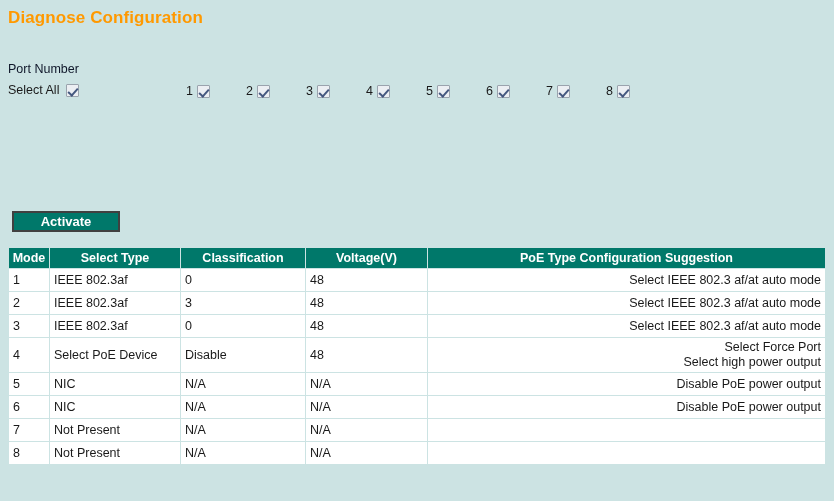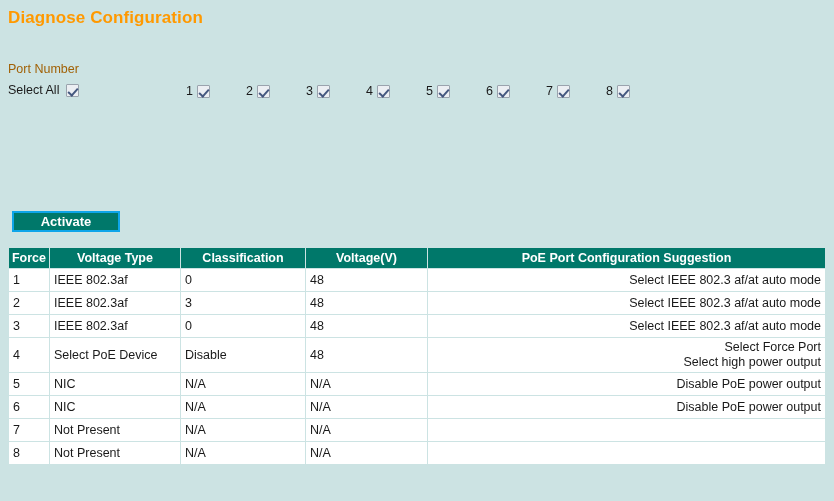--- a/index.html
+++ b/index.html
@@ -33,21 +33,21 @@
     letter-spacing: 0.1px;
     white-space: nowrap;
   }
 
   
   .port-label {
     position: absolute;
     left: 8px;
     top: 62px;
     font-size: 12.5px;
-    color: #a16207;
+    color: #0f172a;
     white-space: nowrap;
   }
 
   .select-all-row {
     position: absolute;
     left: 8px;
     top: 83px;
     display: flex;
     align-items: center;
     gap: 7px;
@@ -96,21 +96,21 @@
   }
 
   
   .activate-btn {
     position: absolute;
     left: 12px;
     top: 211px;
     width: 108px;
     height: 21px;
     background: #00786a;
-    border: 2px solid #0ea5e9;
+    border: 2px solid #404040;
     box-sizing: border-box;
     color: #ffffff;
     font-size: 13px;
     font-weight: bold;
     line-height: 17px;
     text-align: center;
     cursor: pointer;
     padding: 0;
     font-family: "Liberation Sans", sans-serif;
   }
@@ -214,25 +214,25 @@
   <table class="poe-table">
     <colgroup>
       <col class="col-port">
       <col class="col-device">
       <col class="col-class">
       <col class="col-voltage">
       <col class="col-sugg">
     </colgroup>
     <thead>
       <tr>
-        <th>Force</th>
-        <th>Voltage Type</th>
+        <th>Mode</th>
+        <th>Select Type</th>
         <th>Classification</th>
         <th>Voltage(V)</th>
-        <th>PoE Port Configuration Suggestion</th>
+        <th>PoE Type Configuration Suggestion</th>
       </tr>
     </thead>
     <tbody>
       <tr>
         <td>1</td>
         <td>IEEE 802.3af</td>
         <td>0</td>
         <td>48</td>
         <td class="multi">
           <div>Select IEEE 802.3 af/at auto mode</div>

